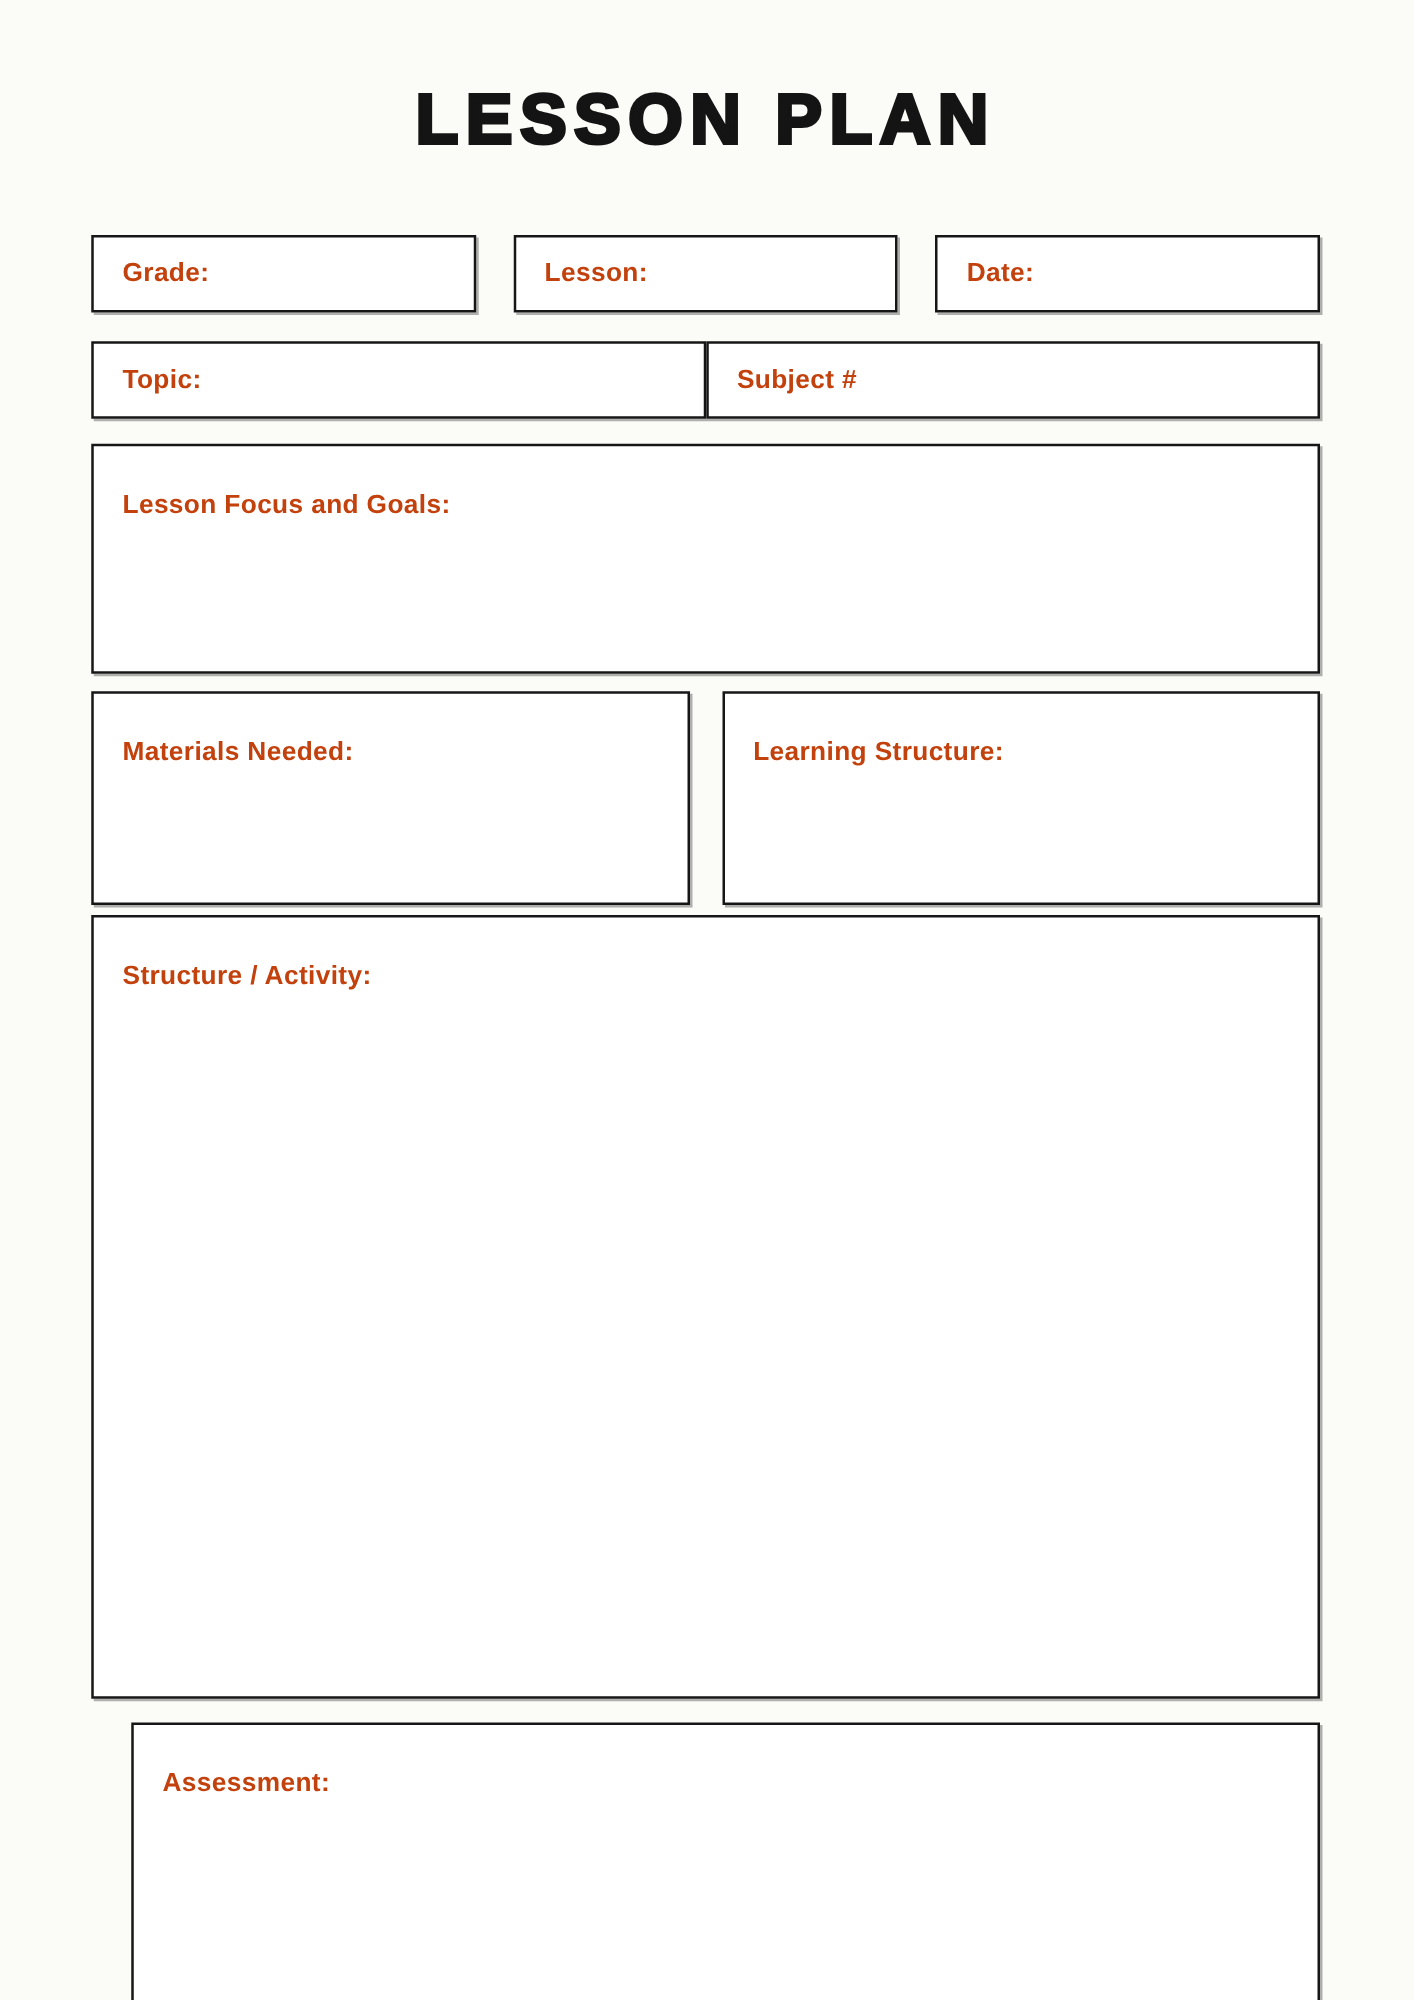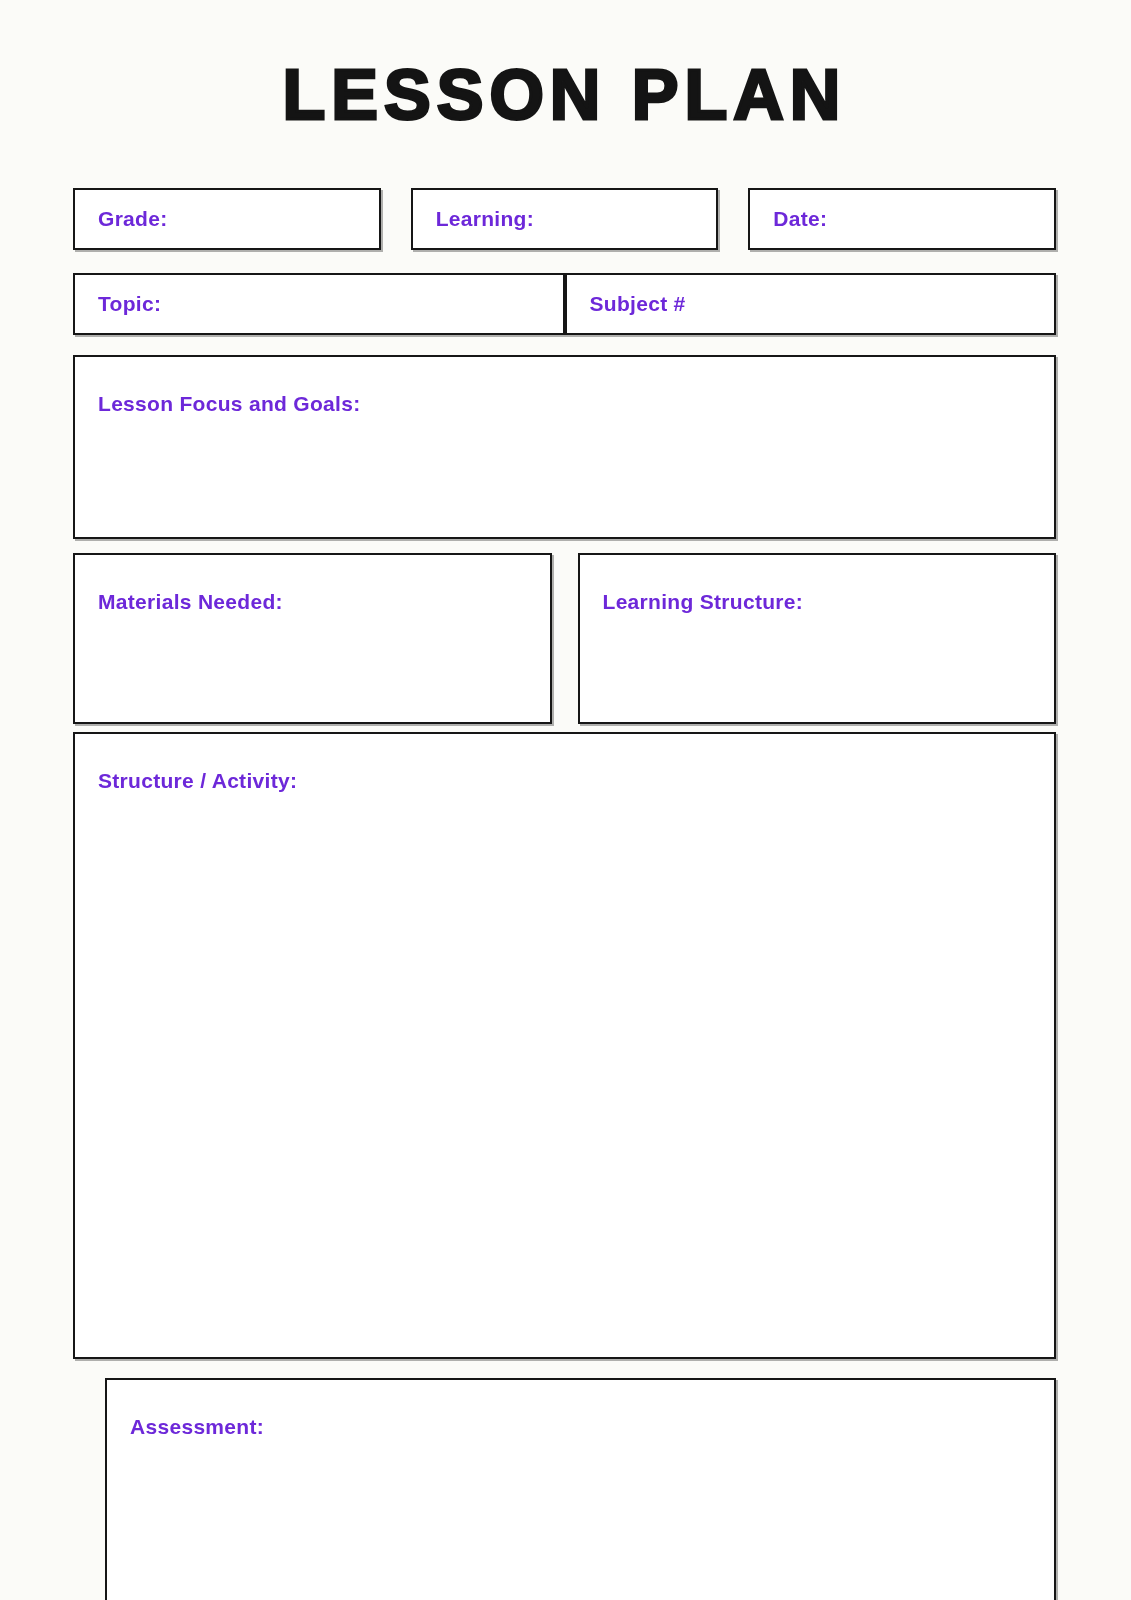--- a/index.html
+++ b/index.html
@@ -13,21 +13,21 @@
     padding: 0 75px 0 73px;
     font-family: "Liberation Sans", sans-serif;
     color: #1b1b1b;
     overflow: hidden;
   }
   .title {
     margin: 0;
     padding-top: 55px;
     height: 135px;
     line-height: 80px;
-    font-size: 70px;
+    font-size: 56px;
     font-weight: bold;
     text-align: center;
     letter-spacing: 6px;
     color: #141414;
     -webkit-text-stroke: 3px #141414;
     white-space: nowrap;
   }
   .row { display: grid; }
   .row-top   { margin-top: 53px; grid-template-columns: repeat(3, 1fr); gap: 30px; height: 62px; }
   .row-topic { margin-top: 23px; grid-template-columns: 1fr 1fr; height: 62px; }
@@ -39,40 +39,40 @@
   }
   .box.inline { display: flex; align-items: center; padding: 0 23px; }
   .box.area   { display: block; padding: 35px 23px; }
   .focus      { margin-top: 20px; height: 184px; }
   .structure  { margin-top: 8px; height: 627px; }
   .assessment { margin-top: 19px; height: 336px; margin-left: 32px; }
   .label {
     font-size: 21px;
     font-weight: bold;
     letter-spacing: 0.3px;
-    color: #6d28d9;
+    color: #c2410c;
     white-space: nowrap;
   }
   .value { font-size: 20px; margin-left: 10px; }
   .area .value { display: block; margin: 8px 0 0; }
 </style>
 </head>
 <body>
 
 <div class="page">
 
   <h1 class="title">LESSON PLAN</h1>
 
   <div class="row row-top">
     <div class="box inline">
       <span class="label">Grade:</span>
       <span class="value"></span>
     </div>
     <div class="box inline">
-      <span class="label">Learning:</span>
+      <span class="label">Lesson:</span>
       <span class="value"></span>
     </div>
     <div class="box inline">
       <span class="label">Date:</span>
       <span class="value"></span>
     </div>
   </div>
 
   <div class="row row-topic">
     <div class="box inline">

